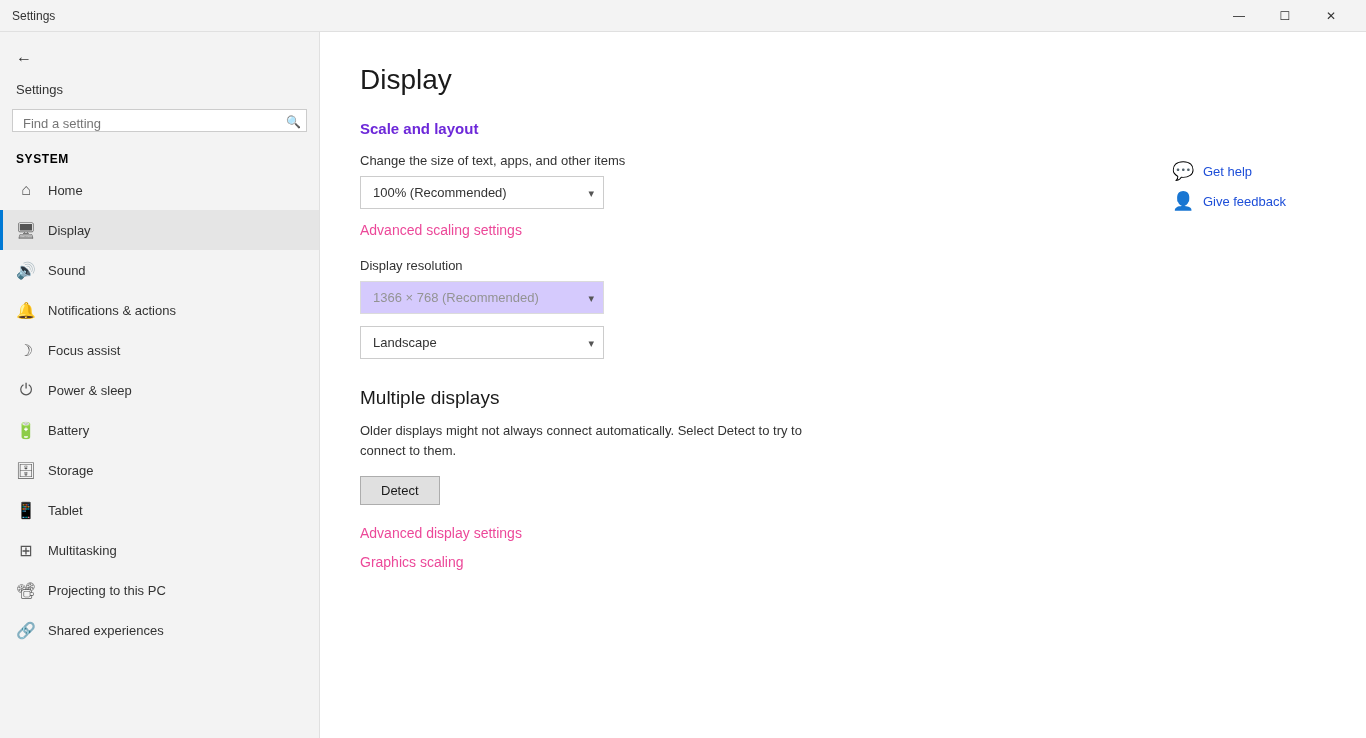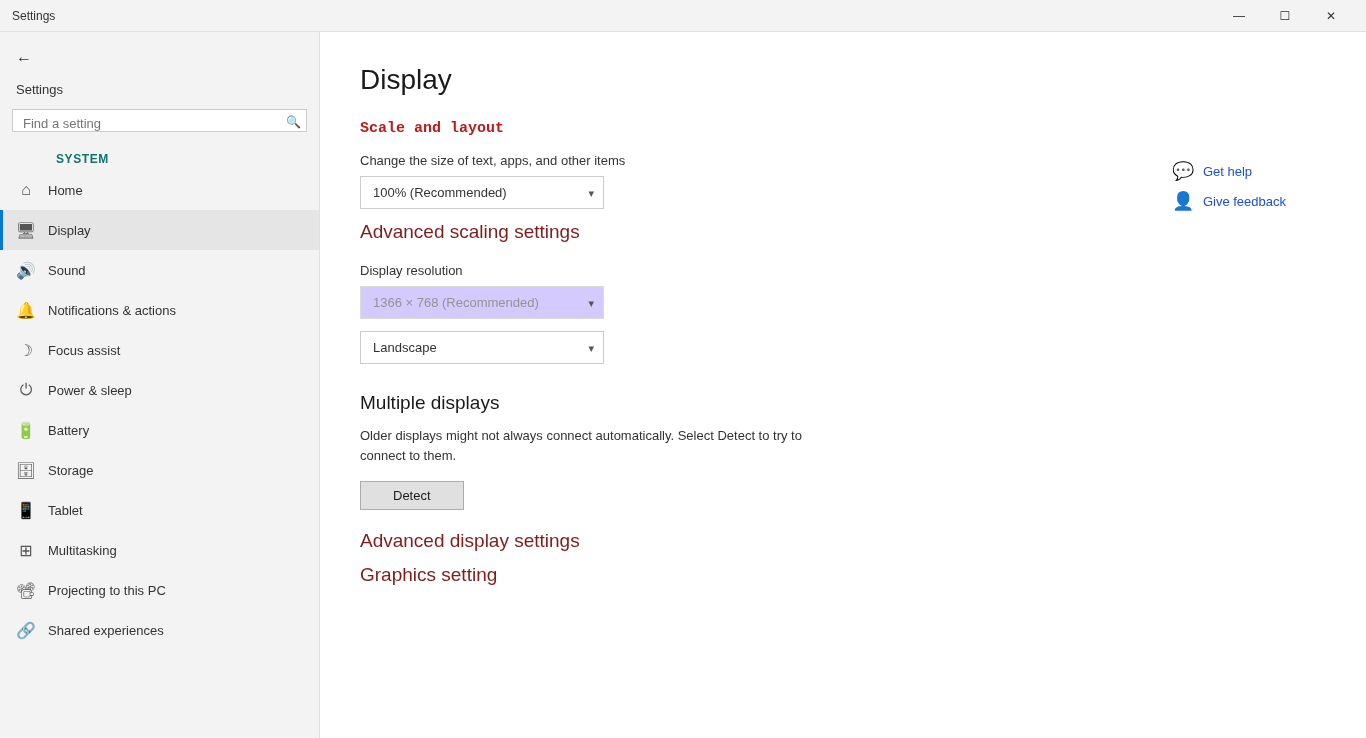--- a/index.html
+++ b/index.html
@@ -101,24 +101,23 @@
       border: none;
       cursor: pointer;
       font-size: 13px;
       color: #555;
     }
 
     .sidebar-section-label {
       padding: 12px 16px 4px 16px;
       font-size: 12px;
       font-weight: 600;
-      color: #0f766e;
+      color: #000000;
       text-transform: uppercase;
       letter-spacing: 0.05em;
-      margin-left: 40px;
     }
 
     .sidebar-item {
       display: flex;
       align-items: center;
       gap: 12px;
       padding: 10px 16px;
       cursor: pointer;
       font-size: 13px;
       color: #333;
@@ -158,23 +157,22 @@
     .page-title {
       font-size: 28px;
       font-weight: 300;
       color: #1a1a1a;
       margin-bottom: 24px;
     }
 
     .section-title {
       font-size: 15px;
       font-weight: 600;
-      color: #b91c1c;
+      color: #6d28d9;
       margin-bottom: 16px;
-      font-family: Liberation Mono, monospace;
     }
 
     .field-label {
       font-size: 13px;
       color: #333;
       margin-bottom: 8px;
     }
 
     .custom-select {
       position: relative;
@@ -201,22 +199,22 @@
       position: absolute;
       right: 10px;
       top: 50%;
       transform: translateY(-50%);
       pointer-events: none;
       font-size: 11px;
       color: #555;
     }
 
     .link-text {
-      color: #7f1d1d;
-      font-size: 19px;
+      color: #ec4899;
+      font-size: 14px;
       cursor: pointer;
       text-decoration: none;
       display: inline-block;
       margin-bottom: 20px;
     }
 
     .multiple-displays-title {
       font-size: 19px;
       font-weight: 300;
       color: #1a1a1a;
@@ -231,21 +229,21 @@
 
     .info-text {
       font-size: 13px;
       color: #333;
       margin-bottom: 16px;
       max-width: 460px;
       line-height: 1.5;
     }
 
     .detect-btn {
-      padding: 6px 32px;
+      padding: 6px 20px;
       background: #e0e0e0;
       border: 1px solid #adadad;
       font-size: 13px;
       cursor: pointer;
       color: #1a1a1a;
       margin-bottom: 20px;
     }
 
     
     .help-panel {
@@ -407,19 +405,19 @@
       <div style="margin-top: 28px;">
         <h2 class="multiple-displays-title">Multiple displays</h2>
 
         <p class="info-text">Older displays might not always connect automatically. Select Detect to try to connect to them.</p>
 
         <button class="detect-btn">Detect</button>
       </div>
 
       <div style="margin-top: 0;">
         <a class="link-text" style="display:block; margin-bottom: 12px;">Advanced display settings</a>
-        <a class="link-text">Graphics setting</a>
+        <a class="link-text">Graphics scaling</a>
       </div>
 
     </div>
   </div>
 
 </div>
 
 </body></html>

